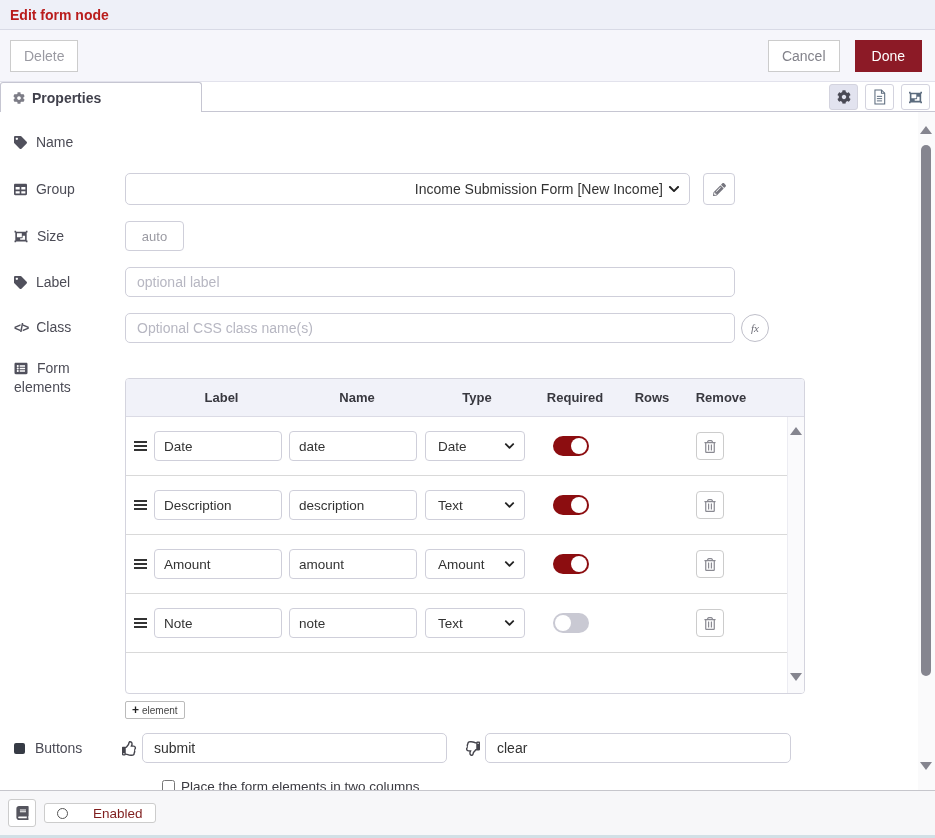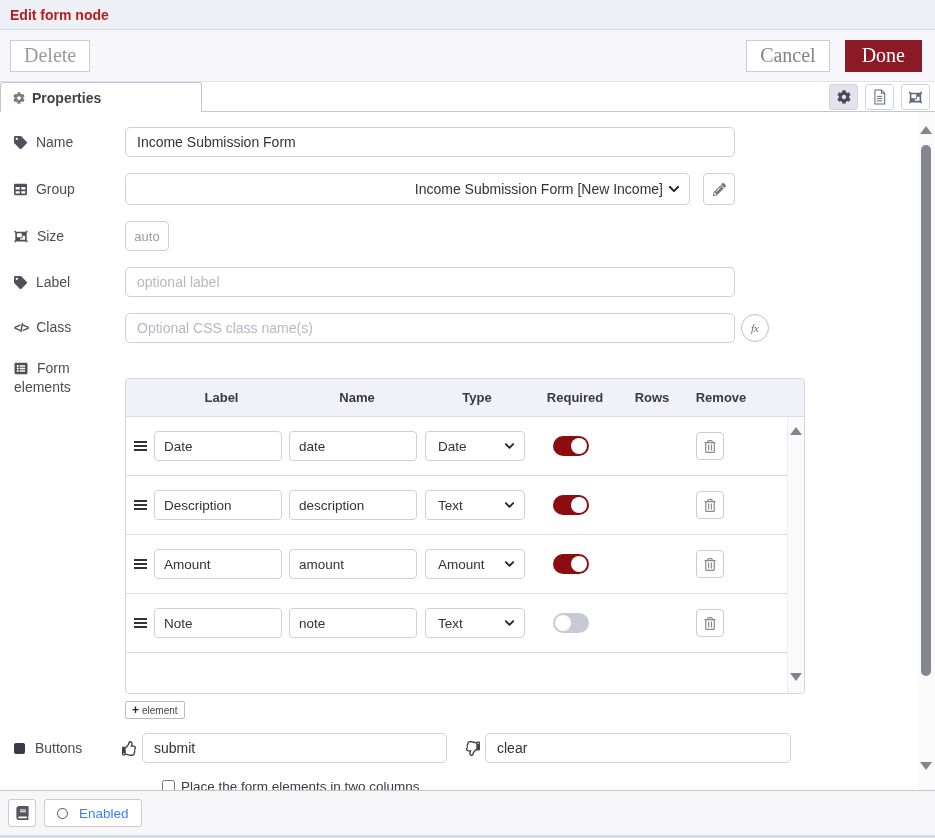--- a/index.html
+++ b/index.html
@@ -9,21 +9,21 @@
 
   
   .dialog-header { height:30px; flex:0 0 30px; background:#eef0f8; border-bottom:1px solid #d8dae6;
     display:flex; align-items:center; padding:0 10px; font-weight:bold; font-size:14px; color:#b91c1c; }
 
   
   .toolbar { height:52px; flex:0 0 52px; background:#f6f6fb; border-bottom:1px solid #e2e2ec;
     display:flex; align-items:center; padding:0 13px 0 10px; }
   .spacer { flex:1; }
   .btn { height:32px; padding:0 13px; background:#fff; border:1px solid #ccc; border-radius:0;
-    font-family:Liberation Serif, serif; font-size:20px; cursor:pointer; }
+    font-family:Liberation Sans, sans-serif; font-size:14px; cursor:pointer; }
   .btn.delete { color:#9a9aa2; }
   .btn.cancel { color:#82828a; margin-right:15px; }
   .btn.done { background:var(--accent,#8C1A26); border-color:var(--accent,#8C1A26); color:#fff; padding:0 16px; }
 
   
   .tabbar { height:30px; flex:0 0 30px; background:#fff; position:relative; display:flex; align-items:stretch; }
   .tabbar::after { content:""; position:absolute; left:0; right:0; bottom:0; height:1px; background:#c6c6d2; z-index:1; }
   .tab { width:202px; border:1px solid #c6c6d2; border-bottom:none; border-radius:3px 3px 0 0; background:#fff;
     display:flex; align-items:center; gap:7px; padding-left:12px; font-weight:bold; font-size:14px; color:#41414c;
     position:relative; z-index:2; }
@@ -46,21 +46,21 @@
   .w-wide { width:610px; }
 
   .fake-select { height:32px; border:1px solid #cfcfda; border-radius:5px; background:#fff; display:flex;
     align-items:center; padding:0 26px 0 12px; font-size:14px; color:#333; position:relative; cursor:pointer; }
   .fake-select .chev { position:absolute; right:9px; top:50%; transform:translateY(-50%); }
   .group-select { width:565px;justify-content:flex-end; }
 
   .sq-btn { border:1px solid #cfcfda; border-radius:4px; background:#fff; display:flex; align-items:center;
     justify-content:center; cursor:pointer; }
   .pencil-btn { width:32px; height:32px; margin-left:13px; }
-  .size-btn { width:44px; height:30px; font-size:13px; color:#9a9aa2; font-family:inherit; }
+  .size-btn { width:59px; height:30px; font-size:13px; color:#9a9aa2; font-family:inherit; }
   .fx-btn { width:28px; height:28px; border-radius:50%; border:1px solid #bfbfca; background:#fff; margin-left:6px;
     color:#6d6d77; font-style:italic; font-size:11px; font-family:"Liberation Serif", serif;
     display:flex; align-items:center; justify-content:center; cursor:pointer; }
 
   
   .el-table { width:680px; margin-left:125px; border:1px solid #d4d4de; border-radius:4px; background:#fff; overflow:hidden; }
   .el-head { height:38px; background:#f1f2f9; border-bottom:1px solid #dbdbe5; display:flex; align-items:center;
     font-weight:bold; font-size:13px; color:#38383f; }
   .el-head span { text-align:center; }
   .h-label { width:135px; margin-left:28px; }
@@ -112,22 +112,22 @@
   .v-scroll { position:absolute; top:0; right:0; width:17px; height:100%; background:#fafafb; }
   .v-scroll .tri-up { left:2px; top:14px; }
   .v-scroll .thumb { position:absolute; top:33px; left:3px; width:10px; height:531px; background:#85858f; border-radius:5px; }
   .v-scroll .tri-down { left:2px; bottom:20px; }
 
   
   .footer { height:48px; flex:0 0 48px; border-top:1px solid #c6c6cc; background:#f7f7f9;
     border-bottom:3px solid #d2e0e6; display:flex; align-items:center; padding:0 8px; gap:8px; }
   .book-btn { width:28px; height:28px; border:1px solid #ccc; border-radius:3px; background:#fff;
     display:flex; align-items:center; justify-content:center; cursor:pointer; }
-  .enabled-btn { height:28px; border:1px solid #ccc; border-radius:3px; background:#fff; display:flex;
-    align-items:center; gap:11px; padding:0 12px; font-size:13.5px; color:#3b82f6; font-family:inherit; cursor:pointer; }
+  .enabled-btn { height:20px; border:1px solid #ccc; border-radius:3px; background:#fff; display:flex;
+    align-items:center; gap:25px; padding:0 12px; font-size:13.5px; color:#7f1d1d; font-family:inherit; cursor:pointer; }
   .circle-ico { width:11px; height:11px; border:1.5px solid #555; border-radius:50%; display:inline-block; }
 </style>
 </head>
 <body>
 
 <div class="dialog">
 
   <div class="dialog-header">Edit form node</div>
 
   <div class="toolbar">
@@ -175,21 +175,20 @@
 
   <div class="content">
 
     <div class="form-row">
       <span class="row-label">
         <svg width="13" height="13" viewBox="0 0 512 512" fill="#50505c">
             <path d="M0 252.1V48C0 21.5 21.5 0 48 0h204.1a48 48 0 0 1 33.9 14.1l211.9 211.9c18.7 18.7 18.7 49.1 0 67.9L293.8 497.9c-18.7 18.7-49.1 18.7-67.9 0L14.1 286.1A48 48 0 0 1 0 252.1zM112 64c-26.5 0-48 21.5-48 48s21.5 48 48 48 48-21.5 48-48-21.5-48-48-48z"></path>
           </svg>
         <span>Name</span>
       </span>
-      <input class="text-input w-wide" value="Income Submission Form" style="">
     </div>
 
     <div class="form-row">
       <span class="row-label">
         <svg width="13" height="13" viewBox="0 0 512 512" fill="#50505c">
             <path d="M464 32H48C21.5 32 0 53.5 0 80v352c0 26.5 21.5 48 48 48h416c26.5 0 48-21.5 48-48V80c0-26.5-21.5-48-48-48zM224 416H64v-96h160v96zm0-160H64v-96h160v96zm224 160H288v-96h160v96zm0-160H288v-96h160v96z"></path>
           </svg>
         <span>Group</span>
       </span>
       <div class="fake-select group-select">

